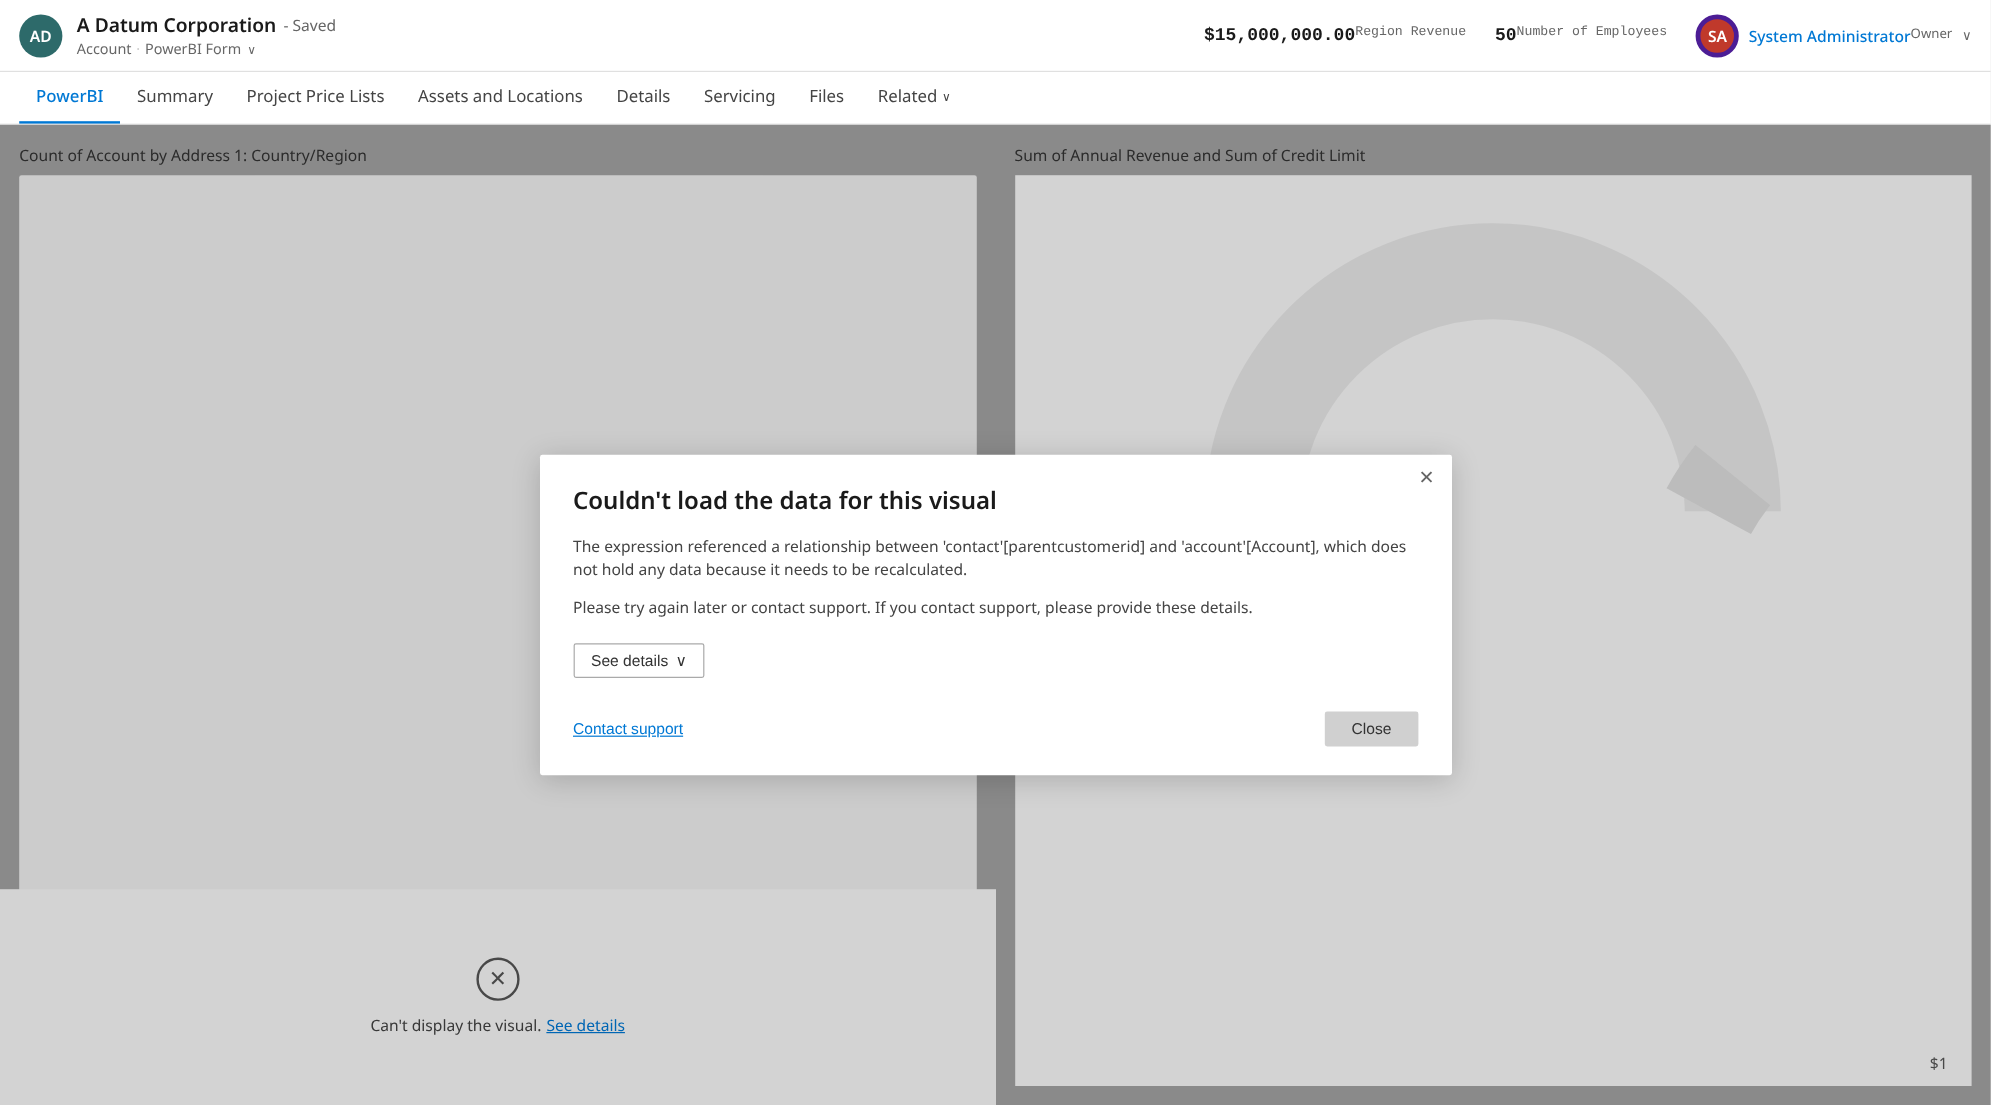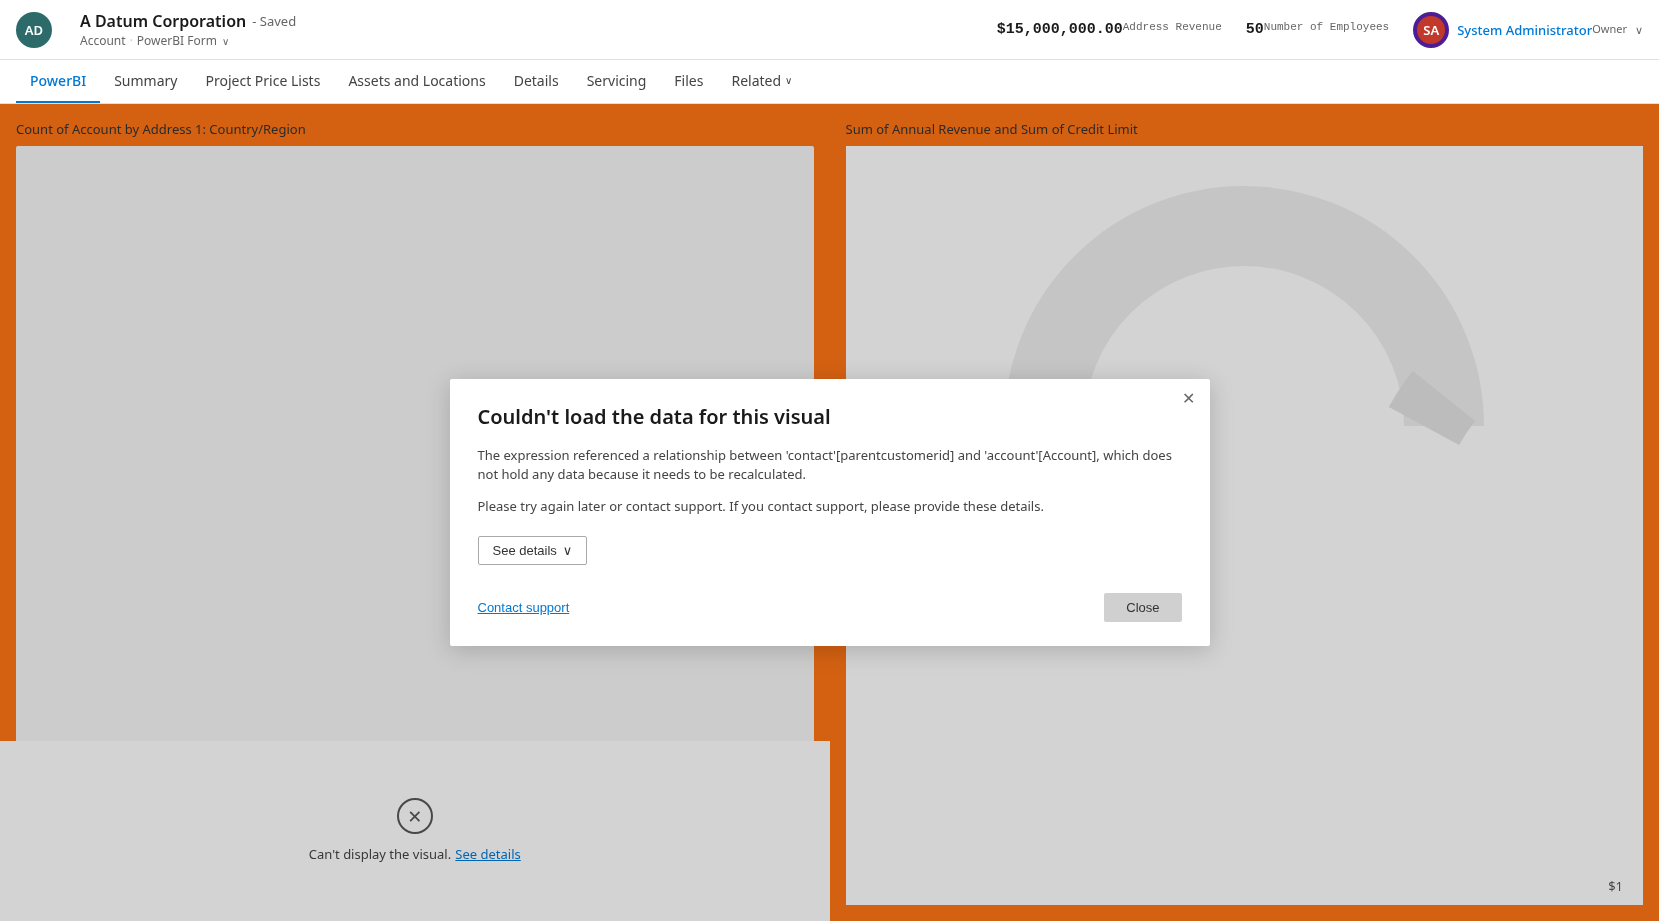--- a/index.html
+++ b/index.html
@@ -11,21 +11,21 @@
       align-items: center;
       justify-content: space-between;
       padding: 0 16px;
       height: 60px;
       border-bottom: 1px solid #e0e0e0;
       background: #fff;
     }
     .header-left {
       display: flex;
       align-items: center;
-      gap: 28px;
+      gap: 12px;
     }
     .avatar-ad {
       width: 36px; height: 36px; border-radius: 50%;
       background: #2d6a6a;
       color: #fff;
       display: flex; align-items: center; justify-content: center;
       font-size: 13px; font-weight: 600;
     }
     .header-title-block { display: flex; flex-direction: column; }
     .header-title {
@@ -86,21 +86,21 @@
       color: #0078d4;
       border-bottom: 2px solid #0078d4;
       font-weight: 500;
     }
     .nav-item .chevron { margin-left: 4px; font-size: 10px; }
 
     
     .main {
       display: flex;
       height: calc(921px - 60px - 44px);
-      background: #f97316;
+      background: #a3a3a3;
       position: relative;
     }
 
     
     .left-panel {
       width: 50%;
       padding: 16px;
       display: flex;
       flex-direction: column;
       gap: 0;
@@ -252,21 +252,21 @@
         <span class="powerbi-form">
           <span>PowerBI Form</span>
           <span style="margin-left:3px;font-size:10px;">∨</span>
         </span>
       </div>
     </div>
   </div>
   <div class="header-right">
     <div class="metric-block">
       <span class="metric-value">$15,000,000.00</span>
-      <span class="metric-label">Address Revenue</span>
+      <span class="metric-label">Region Revenue</span>
     </div>
     <div class="metric-block">
       <span class="metric-value">50</span>
       <span class="metric-label">Number of Employees</span>
     </div>
     <div class="user-block">
       <div class="avatar-sa">SA</div>
       <div class="user-info">
         <span class="user-name">System Administrator</span>
         <span class="user-role">Owner</span>

